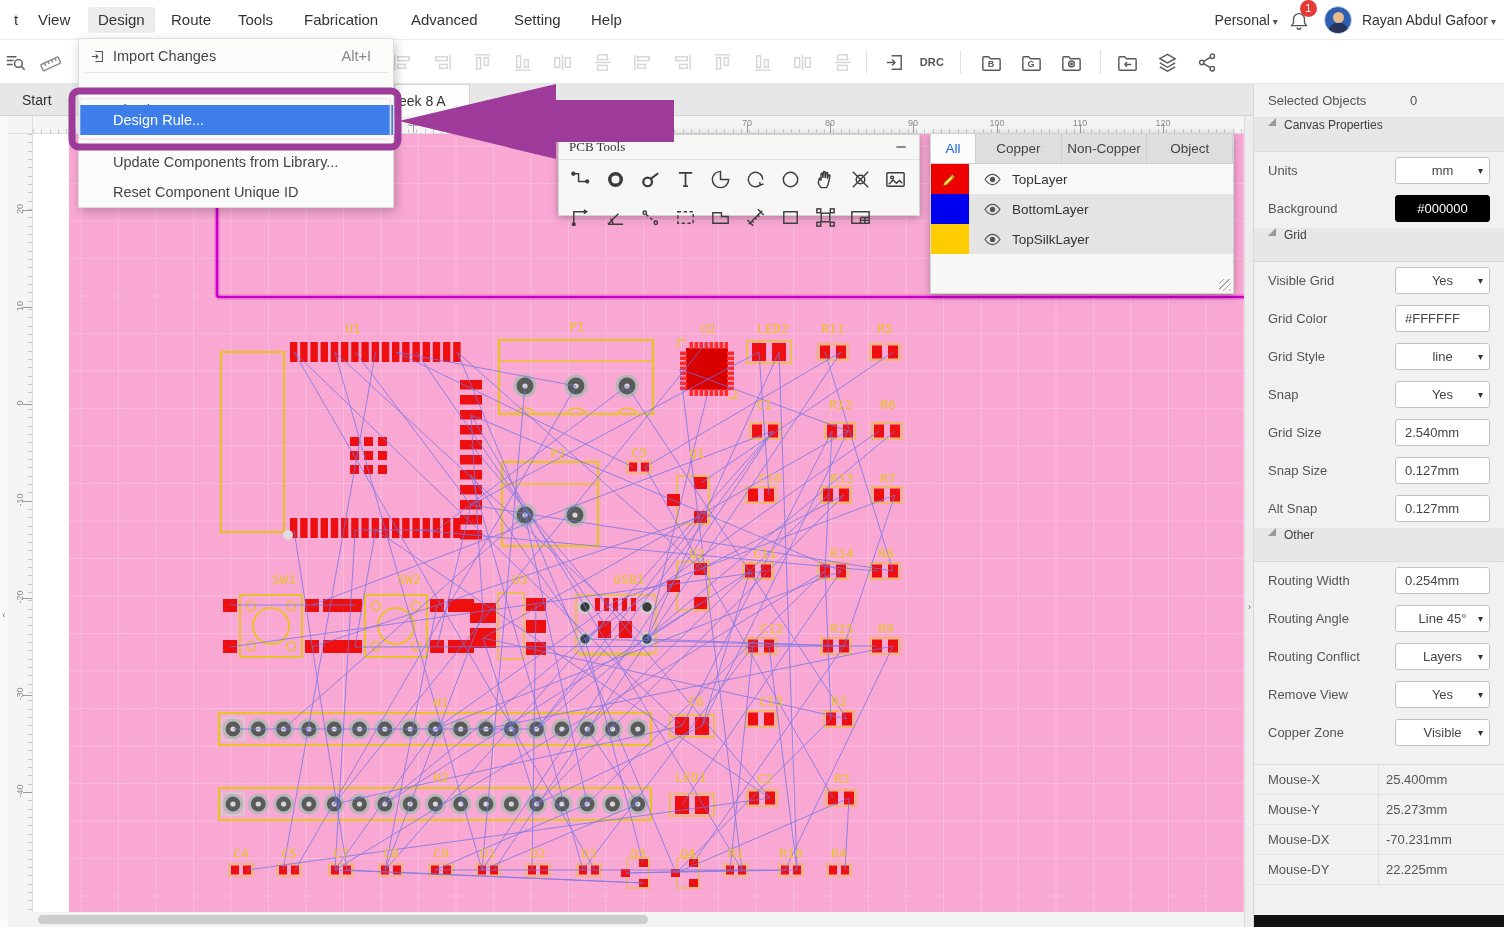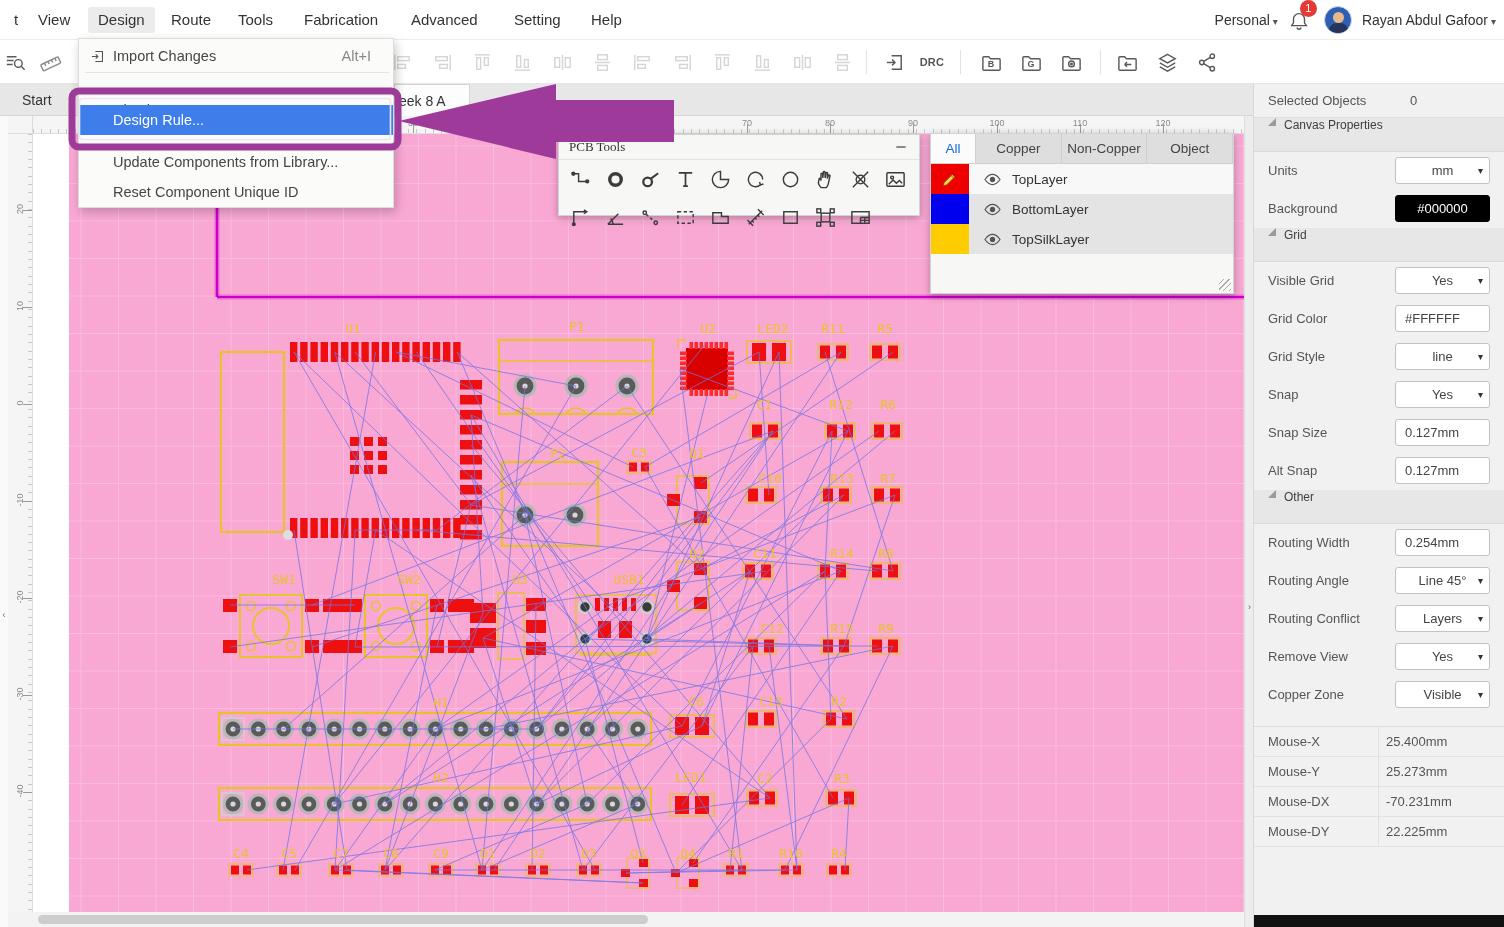--- a/index.html
+++ b/index.html
@@ -1249,20 +1249,24 @@
         </div>
         <div class="prop-row">
           <span class="lbl">Grid Style</span>
           <span class="ctl select"><span class="cv">line</span><span class="arrow">▾</span></span>
         </div>
         <div class="prop-row">
           <span class="lbl">Snap</span>
           <span class="ctl select"><span class="cv">Yes</span><span class="arrow">▾</span></span>
         </div>
         <div class="prop-row">
+          <span class="lbl">Grid Size</span>
+          <span class="ctl input">2.540mm</span>
+        </div>
+        <div class="prop-row">
           <span class="lbl">Snap Size</span>
           <span class="ctl input">0.127mm</span>
         </div>
         <div class="prop-row">
           <span class="lbl">Alt Snap</span>
           <span class="ctl input">0.127mm</span>
         </div>
         <div class="sec-header">
           <span class="tri"></span>
           <span>Other</span>

